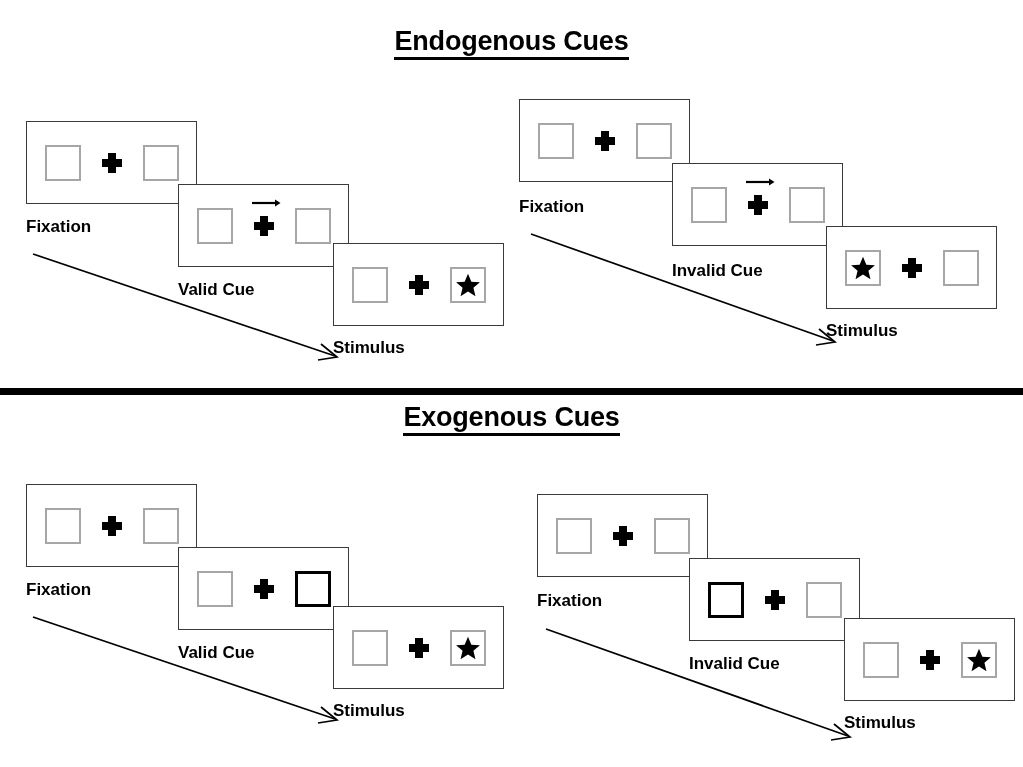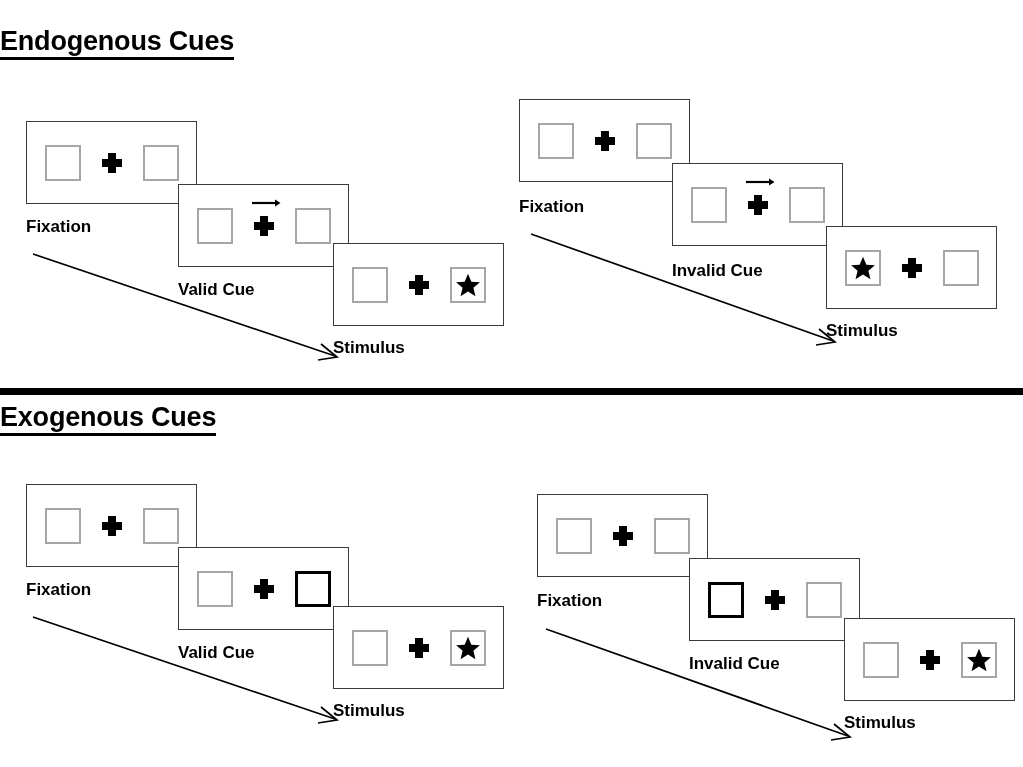--- a/index.html
+++ b/index.html
@@ -10,20 +10,21 @@
   body {
     width: 1023px;
     height: 767px;
     position: relative;
     font-family: "Liberation Sans", sans-serif;
     overflow: hidden;
   }
   .section-title {
     position: absolute;
     width: 100%;
+    text-align: center;
     font-weight: bold;
     font-size: 27px;
     color: #000;
     letter-spacing: -0.2px;
   }
   .section-title span {
     border-bottom: 3px solid #000;
     padding-bottom: 1px;
   }
   .divider {

